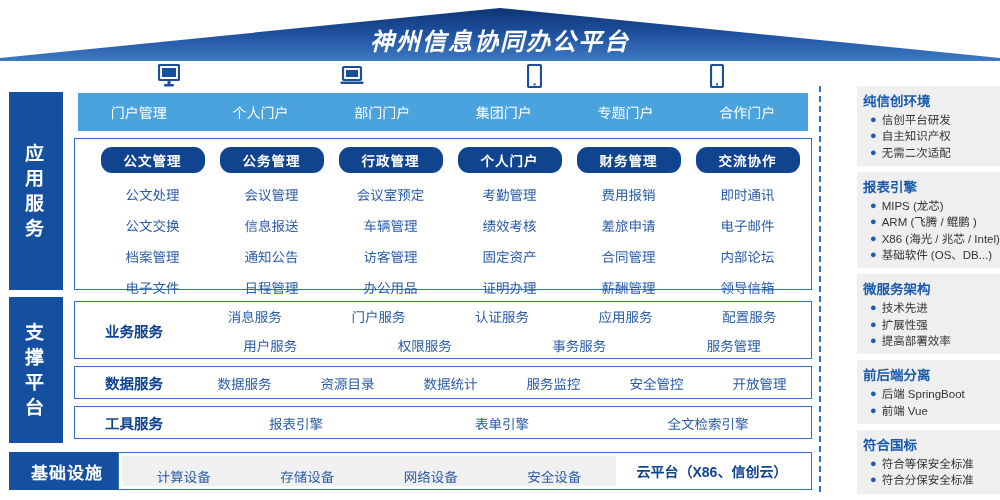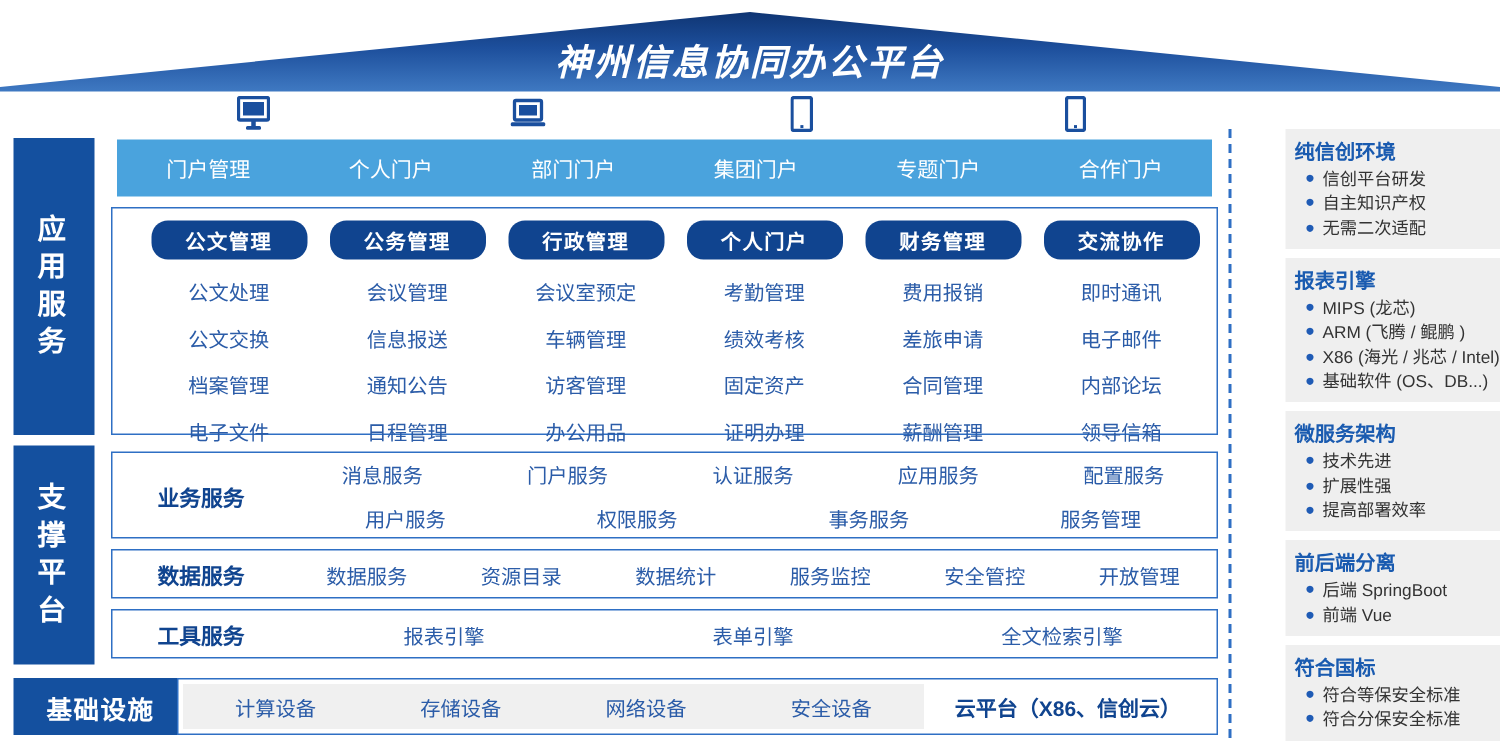--- a/index.html
+++ b/index.html
@@ -187,21 +187,21 @@
     box-sizing: border-box;
     display: flex;
     align-items: center;
     padding: 3px;
   }
   #infra-basic {
     flex: 0 0 72%;
     background: #f0f0f0;
     height: 100%;
     display: flex;
-    align-items: center;
+    align-items: flex-end;
   }
   .infra-item {
     flex: 1;
     text-align: center;
     font-size: 13.5px;
     color: #2b5ca8;
   }
   #infra-cloud {
     flex: 1;
     text-align: center;

